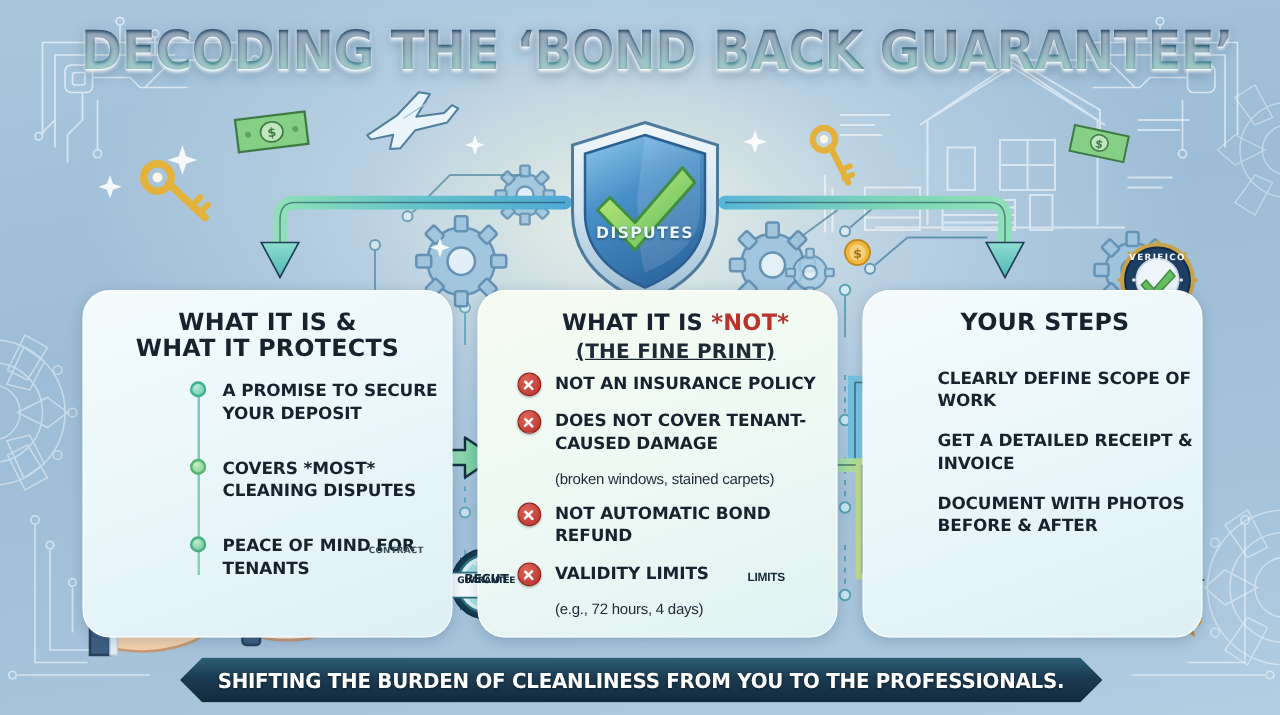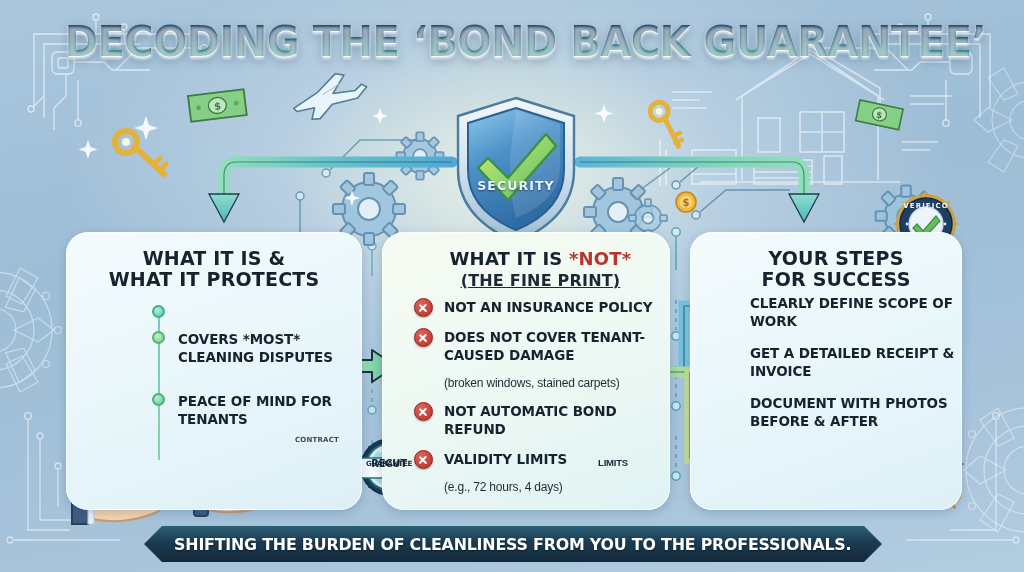--- a/index.html
+++ b/index.html
@@ -717,32 +717,33 @@
       <path d="M604 104 l2.4 7 l7 2.4 l-7 2.4 l-2.4 7 l-2.4 -7 l-7 -2.4 l7 -2.4 z"></path>
       <path d="M352 190 l2 6 l6 2 l-6 2 l-2 6 l-2 -6 l-6 -2 l6 -2 z"></path>
     </g>
   </svg>
 
   <div class="title-wrap">
     <div class="title">DECODING THE ‘BOND BACK GUARANTEE’</div>
   </div>
 
   <div class="shield">
-    <div class="shield-label">SECURITY</div>
+    <div class="shield-label">DISPUTES</div>
   </div>
 
   <div class="panel" id="panel-left">
     <div class="panel-head">
       <span>WHAT IT IS &amp;</span><br>
       <span>WHAT IT PROTECTS</span>
     </div>
     <div class="list" id="list-left">
       <div class="rail"></div>
       <div class="li">
         <span class="dot"></span>
+        <span class="li-text">A PROMISE TO SECURE YOUR DEPOSIT</span>
       </div>
       <div class="li">
         <span class="dot g2"></span>
         <span class="li-text">COVERS *MOST* CLEANING DISPUTES</span>
       </div>
       <div class="li">
         <span class="dot g3"></span>
         <span class="li-text">PEACE OF MIND FOR TENANTS</span>
       </div>
     </div>
@@ -789,21 +790,20 @@
   </div>
 
   <div class="badge" id="badge-verified">
     <div class="vb-top">VERIFICO</div>
     <div class="vb-bot">ALGOCEO</div>
   </div>
 
   <div class="panel" id="panel-right">
     <div class="panel-head">
       <span>YOUR STEPS</span><br>
-      <span>FOR SUCCESS</span>
     </div>
     <div class="list" id="list-right">
       <div class="li">
         <span class="li-text">CLEARLY DEFINE SCOPE OF WORK</span>
       </div>
       <div class="li">
         <span class="li-text">GET A DETAILED RECEIPT &amp; INVOICE</span>
       </div>
       <div class="li">
         <span class="li-text">DOCUMENT WITH PHOTOS BEFORE &amp; AFTER</span>

